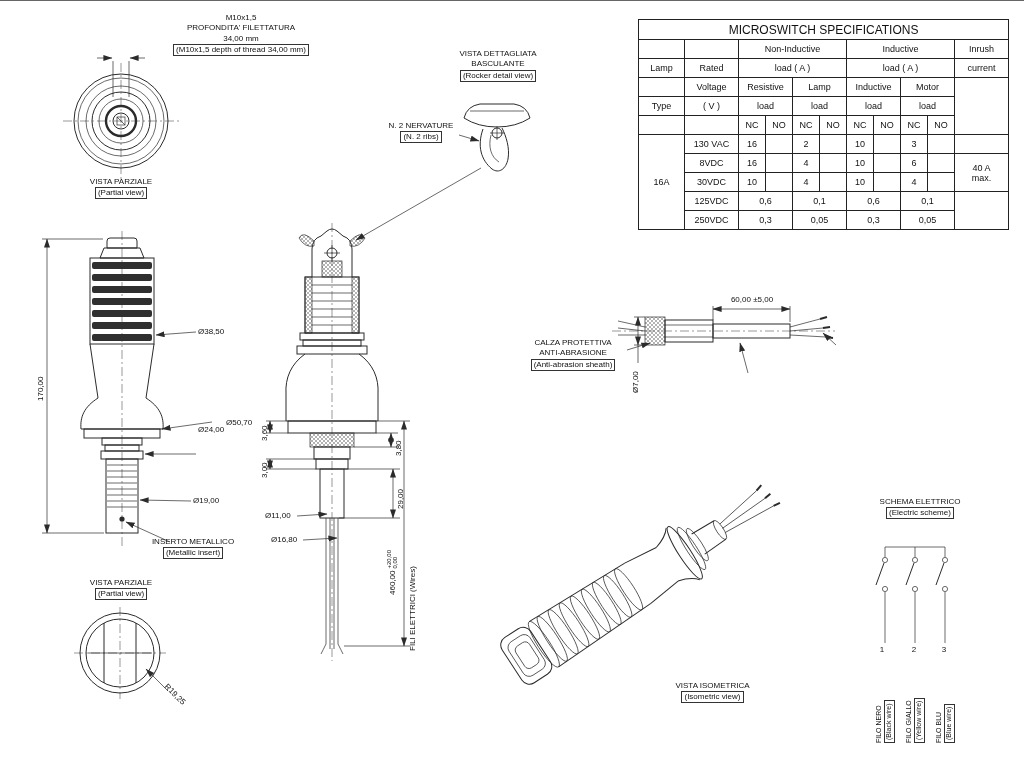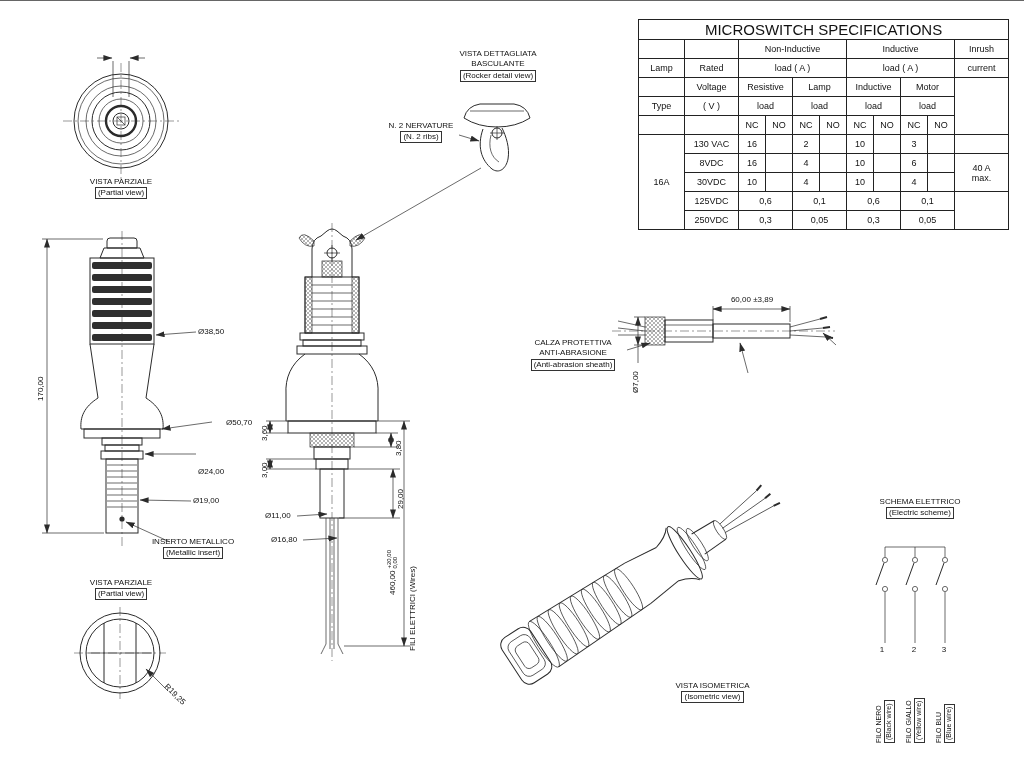--- a/index.html
+++ b/index.html
@@ -20,21 +20,21 @@
   .rot45{display:inline-block;transform:rotate(45deg);transform-origin:0 0}
   .en-box{display:inline-block;border:1px solid #333;padding:0 2px;line-height:1.25;background:#fff}
   .comp{display:flex;align-items:center;gap:2px}
   .tolstack{display:inline-flex;flex-direction:column;font-size:6px;line-height:1.05}
   .wire-label{position:absolute;font-size:7px;line-height:1.25;text-align:left;white-space:nowrap}
   
   .spec-table{position:absolute;left:638px;top:18px;width:370px;border-collapse:collapse;
               table-layout:fixed;font-size:9px;color:#111;background:#fff}
   .spec-table td{border:1px solid #222;text-align:center;vertical-align:middle;
                  padding:0 1px;height:19px;overflow:hidden;white-space:nowrap}
-  .spec-table td.t-title{height:20px;font-size:15px}
+  .spec-table td.t-title{height:20px;font-size:12px}
 </style>
 </head>
 <body>
 
 <div id="stage">
 
 <svg class="art" width="1024" height="768" viewBox="0 0 1024 768">
 <defs>
   <marker id="ae" markerWidth="10" markerHeight="7" refX="8.6" refY="3" orient="auto" markerUnits="userSpaceOnUse">
           <path d="M0 0L9 3L0 6Z" fill="#2b2b2b"></path>
@@ -259,20 +259,26 @@
   <circle cx="915" cy="588" r="2.6" class="ln tn"></circle>
   <line x1="915" y1="591" x2="915" y2="642" class="ln tn"></line>
   <line x1="945" y1="546" x2="945" y2="556" class="ln tn"></line>
   <circle cx="945" cy="559" r="2.6" class="ln tn"></circle>
   <line x1="944" y1="562" x2="936" y2="584" class="ln"></line>
   <circle cx="945" cy="588" r="2.6" class="ln tn"></circle>
   <line x1="945" y1="591" x2="945" y2="642" class="ln tn"></line>
 </g>
 </svg>
 
+<div class="lbl" style="left:148px;top:12px;width:186px">
+  <div>M10x1,5</div>
+  <div>PROFONDITA' FILETTATURA</div>
+  <div>34,00 mm</div>
+  <div><span class="en-box">(M10x1,5 depth of thread 34,00 mm)</span></div>
+</div>
 
 <div class="lbl" style="left:62px;top:176px;width:118px">
   <div>VISTA PARZIALE</div>
   <div><span class="en-box">(Partial view)</span></div>
 </div>
 
 <div class="lbl" style="left:424px;top:48px;width:148px">
   <div>VISTA DETTAGLIATA</div>
   <div>BASCULANTE</div>
   <div><span class="en-box">(Rocker detail view)</span></div>
@@ -305,27 +311,27 @@
   <div>VISTA ISOMETRICA</div>
   <div><span class="en-box">(Isometric view)</span></div>
 </div>
 
 <div class="lbl" style="left:852px;top:496px;width:136px">
   <div>SCHEMA ELETTRICO</div>
   <div><span class="en-box">(Electric scheme)</span></div>
 </div>
 
 <div class="lbl" style="left:705px;top:294px;width:94px">
-  <div>60,00 ±3,89</div>
+  <div>60,00 ±5,00</div>
 </div>
 
 <span class="dim rot" style="left:36px;top:400px">170,00</span>
 <span class="dim" style="left:198px;top:326px">Ø38,50</span>
 <span class="dim" style="left:226px;top:417px">Ø50,70</span>
-<span class="dim" style="left:198px;top:466px">Ø24,00</span>
+<span class="dim" style="left:198px;top:424px">Ø24,00</span>
 <span class="dim" style="left:193px;top:495px">Ø19,00</span>
 <span class="dim rot45" style="left:169px;top:681px">R19,25</span>
 <span class="dim rot" style="left:260px;top:440px">3,60</span>
 <span class="dim rot" style="left:260px;top:477px">3,00</span>
 <span class="dim rot" style="left:394px;top:455px">3,80</span>
 <span class="dim rot" style="left:396px;top:508px">29,00</span>
 <span class="dim" style="left:265px;top:510px">Ø11,00</span>
 <span class="dim" style="left:271px;top:534px">Ø16,80</span>
 <span class="dim rot" style="left:631px;top:392px">Ø7,00</span>
 

